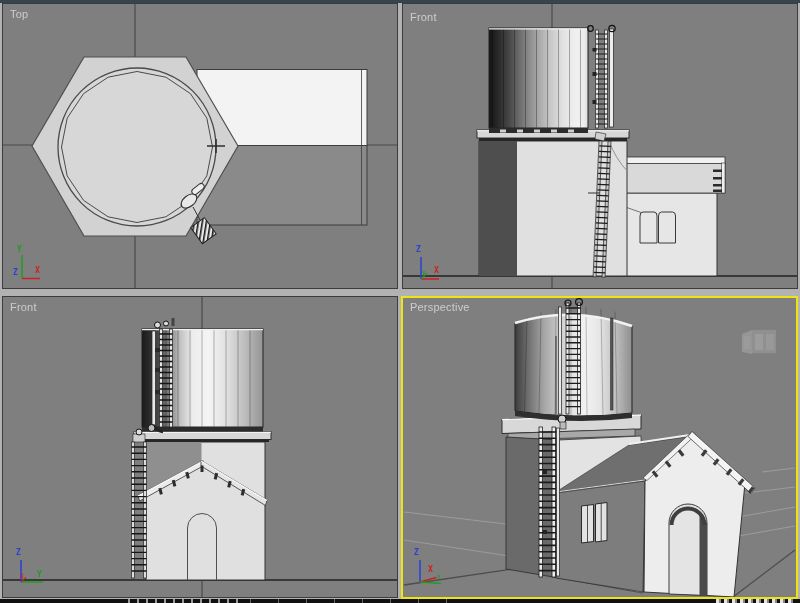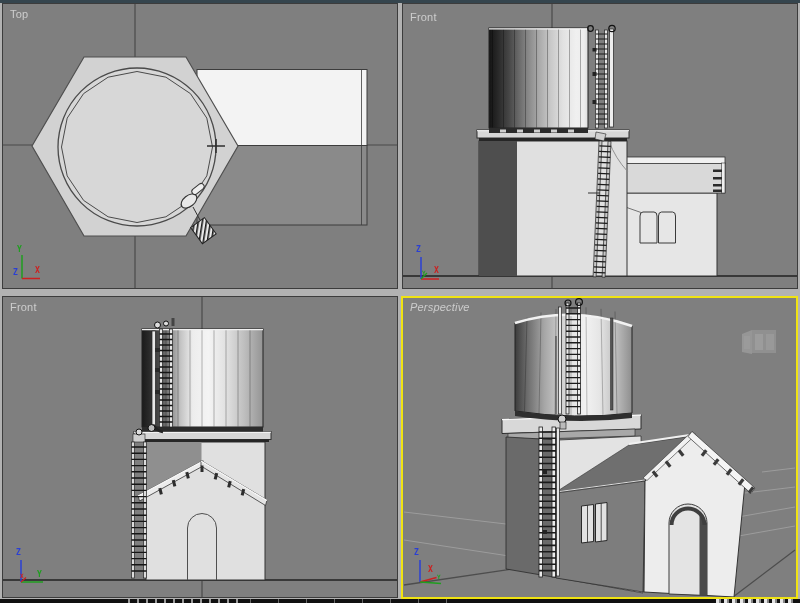--- a/index.html
+++ b/index.html
@@ -330,21 +330,21 @@
         <line x1="420" y1="560" x2="420" y2="582" stroke="#2a3fd4"></line>
         <line x1="420" y1="582" x2="436.5" y2="577.5" stroke="#cc2020"></line>
         <line x1="420" y1="582" x2="441" y2="583.5" stroke="#1f9e1f"></line>
       </g>
     </svg>
   </div>
 
   <span class="vp-label" style="left:10px;top:9px;">Top</span>
   <span class="vp-label" style="left:410px;top:12px;">Front</span>
   <span class="vp-label" style="left:10px;top:302px;">Front</span>
-  <span class="vp-label" style="left:410px;top:302px;font-style:italic;">Perspective</span>
+  <span class="vp-label" style="left:410px;top:302px;">Perspective</span>
 
   <span class="axl ax-y" style="left:17px;top:246px;">Y</span>
   <span class="axl ax-x" style="left:35px;top:267px;">X</span>
   <span class="axl ax-z" style="left:13px;top:269px;">Z</span>
 
   <span class="axl ax-z" style="left:416px;top:246px;">Z</span>
   <span class="axl ax-x" style="left:434px;top:267px;">X</span>
   <span class="axl ax-y small" style="left:422px;top:270px;">Y</span>
 
   <span class="axl ax-z" style="left:16px;top:549px;">Z</span>

